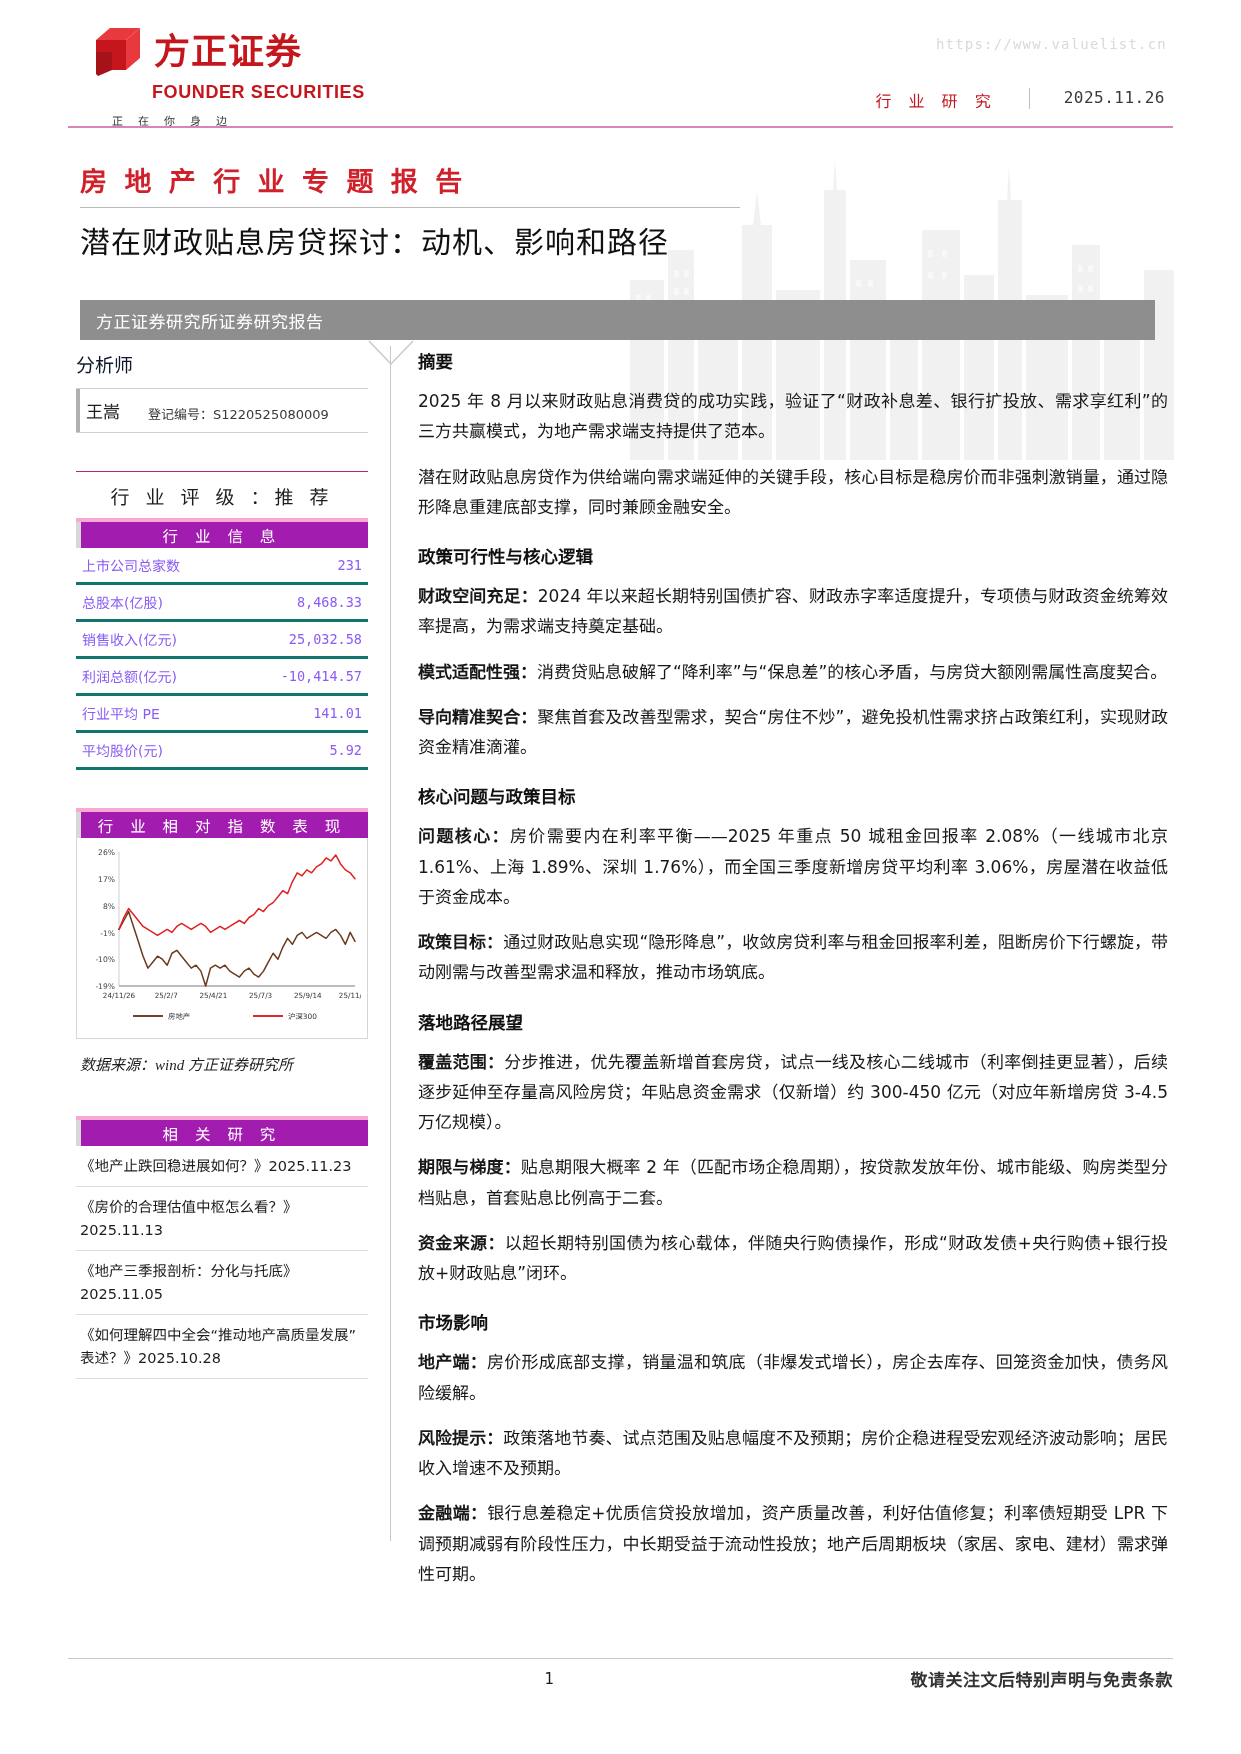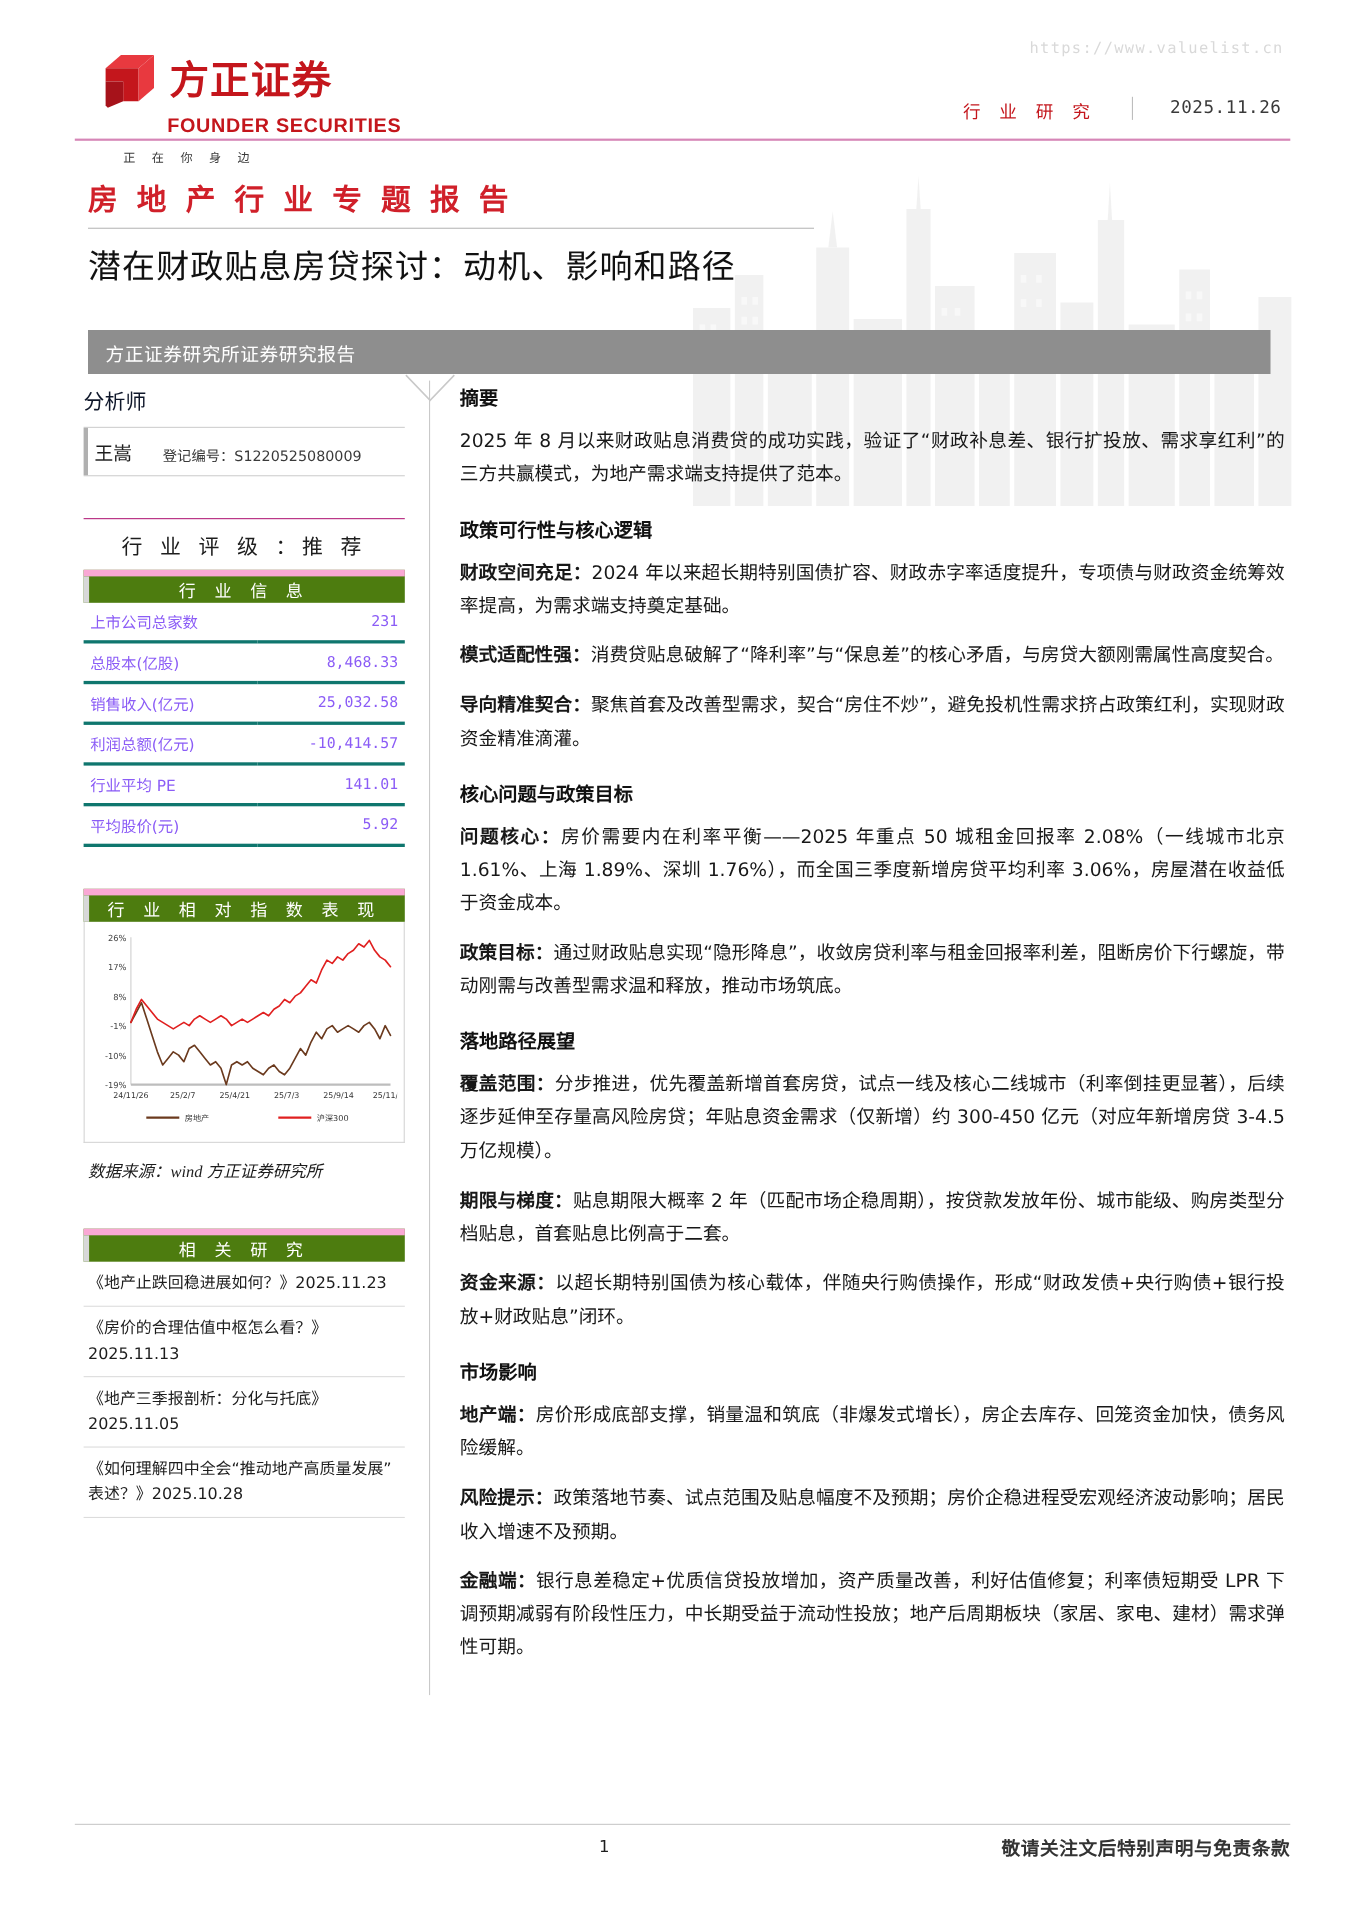--- a/index.html
+++ b/index.html
@@ -29,21 +29,21 @@
     opacity: .13;
     pointer-events: none;
   }
 
   
   .header {
     position: absolute;
     left: 68px; top: 26px;
     width: 1105px; height: 98px;
   }
-  .logo-wrap { position:absolute; left:24px; top:22px; }
+  .logo-wrap { position:absolute; left:24px; top:0; }
   .logo-row { display:flex; align-items:center; gap:10px; }
   .logo-mark { width:52px; height:52px; position:relative; }
   .logo-text-cn {
     font-family:"DejaVu Sans","Liberation Sans",sans-serif;
     font-weight:bold; font-size:36px; color:#c4161c; letter-spacing:1px;
     line-height:1;
   }
   .logo-text-en {
     font-family:"Liberation Sans",sans-serif;
     font-weight:bold; font-size:18px; color:#c4161c;
@@ -141,25 +141,25 @@
     padding-top:10px; padding-bottom:9px;
     text-align:center;
     font-family:"DejaVu Sans","Liberation Sans",sans-serif;
     font-size:19px; letter-spacing:5px; color:#1d1d1d;
   }
 
   
   .sec-bar {
     position:relative;
     width:292px; margin-left:8px; height:30px;
-    background:#4d7c0f; color:#fff;
+    background:#a21caf; color:#fff;
     display:flex; align-items:center; justify-content:center;
     font-family:"DejaVu Sans","Liberation Sans",sans-serif;
     font-size:15.5px; letter-spacing:6px;
-    border-top:6px solid #f9a8d4;
+    border-top:4px solid #f9a8d4;
   }
   .sec-bar::before{
     content:""; position:absolute; left:0; top:0; bottom:0; width:5px; background:#d8d8d8;
   }
 
   
   .info-table { width:292px; margin-left:8px; border-collapse:collapse; }
   .info-table td {
     border-bottom:3px solid #0f766e;
     padding:7px 6px 7px 6px;
@@ -403,20 +403,21 @@
           <div class="rr-item">《地产三季报剖析：分化与托底》2025.11.05</div>
           <div class="rr-item">《如何理解四中全会“推动地产高质量发展”表述？》2025.10.28</div>
         </div>
       </div>
     </div>
 
     <div class="col-right">
 
       <div class="body-h">摘要</div>
       <p class="para">2025 年 8 月以来财政贴息消费贷的成功实践，验证了“财政补息差、银行扩投放、需求享红利”的三方共赢模式，为地产需求端支持提供了范本。</p>
+      <p class="para">潜在财政贴息房贷作为供给端向需求端延伸的关键手段，核心目标是稳房价而非强刺激销量，通过隐形降息重建底部支撑，同时兼顾金融安全。</p>
 
       <div class="body-h spaced">政策可行性与核心逻辑</div>
       <p class="para"><b>财政空间充足：</b><span>2024 年以来超长期特别国债扩容、财政赤字率适度提升，专项债与财政资金统筹效率提高，为需求端支持奠定基础。</span></p>
       <p class="para"><b>模式适配性强：</b><span>消费贷贴息破解了“降利率”与“保息差”的核心矛盾，与房贷大额刚需属性高度契合。</span></p>
       <p class="para"><b>导向精准契合：</b><span>聚焦首套及改善型需求，契合“房住不炒”，避免投机性需求挤占政策红利，实现财政资金精准滴灌。</span></p>
 
       <div class="body-h spaced">核心问题与政策目标</div>
       <p class="para"><b>问题核心：</b><span>房价需要内在利率平衡——2025 年重点 50 城租金回报率 2.08%（一线城市北京 1.61%、上海 1.89%、深圳 1.76%），而全国三季度新增房贷平均利率 3.06%，房屋潜在收益低于资金成本。</span></p>
       <p class="para"><b>政策目标：</b><span>通过财政贴息实现“隐形降息”，收敛房贷利率与租金回报率利差，阻断房价下行螺旋，带动刚需与改善型需求温和释放，推动市场筑底。</span></p>
 

